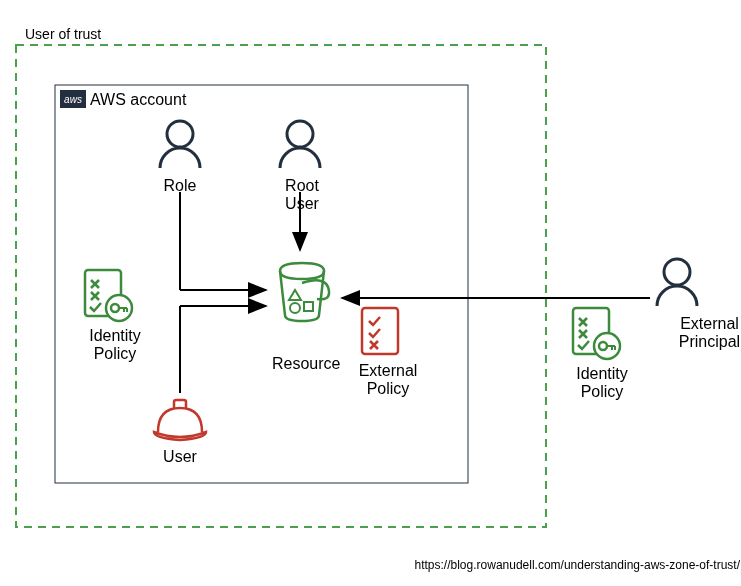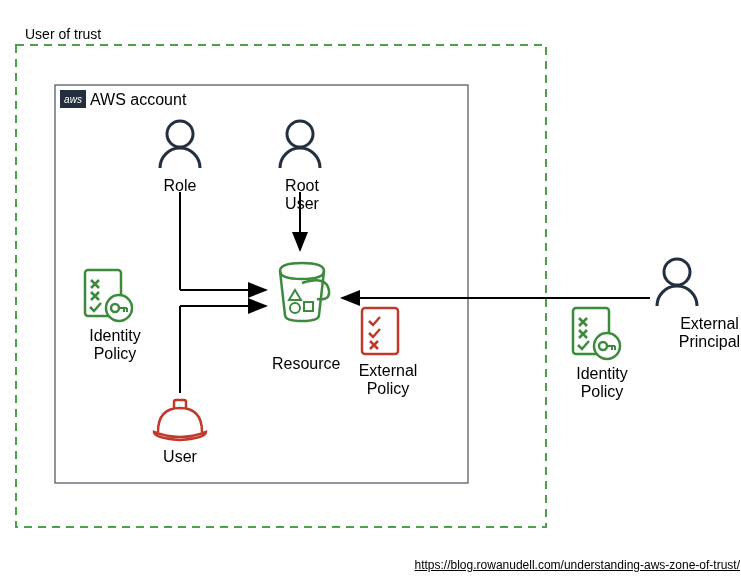--- a/index.html
+++ b/index.html
@@ -115,13 +115,13 @@
 
 <div class="label" style="left:160px; top:177px; width:40px;">Role</div>
 <div class="label" style="left:272px; top:177px; width:60px;">Root User</div>
 <div class="label" style="left:70px; top:327px; width:90px;">Identity Policy</div>
 <div class="label" style="left:272px; top:327px; width:60px;margin-top:28px;">Resource</div>
 <div class="label" style="left:338px; top:362px; width:100px;">External Policy</div>
 <div class="label" style="left:160px; top:448px; width:40px;">User</div>
 <div class="label" style="left:556px; top:365px; width:92px;">Identity Policy</div>
 <div class="label" style="left:657px; top:315px; width:105px;">External Principal</div>
 
-<div class="label" style="left:400px; top:558px; width:340px; text-align:right; font-size:12px;text-decoration:underline;">https://blog.rowanudell.com/understanding-aws-zone-of-trust/</div>
+<div class="label" style="left:400px; top:558px; width:340px; text-align:right; font-size:12px;">https://blog.rowanudell.com/understanding-aws-zone-of-trust/</div>
 
 </body></html>

